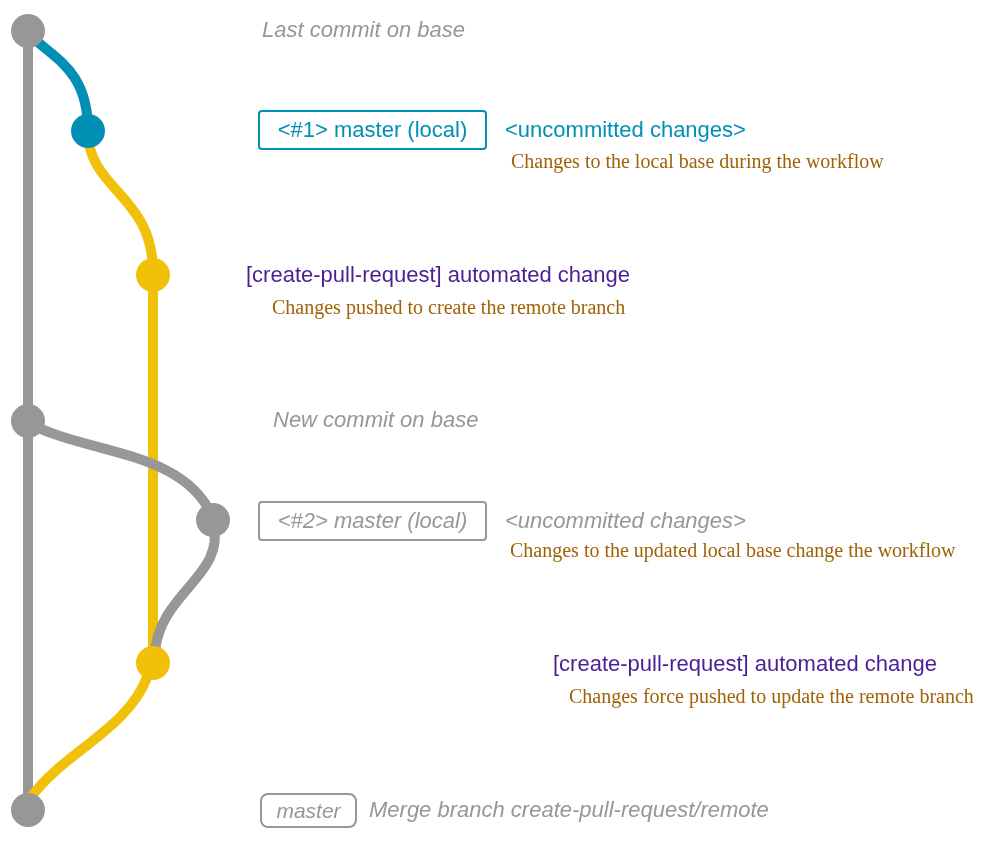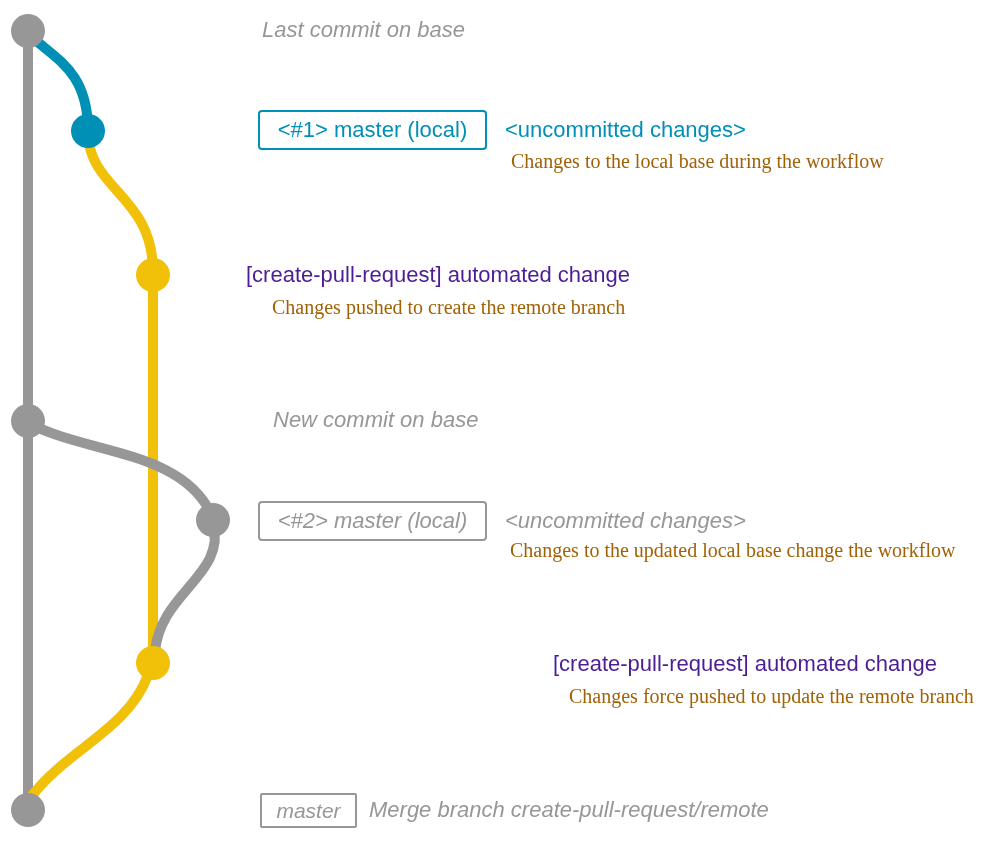--- a/index.html
+++ b/index.html
@@ -87,18 +87,18 @@
 
   <div class="badge c-gray" style="left:258px; top:501px; width:229px; height:40px;">
     <span>&lt;#2&gt; master (local)</span>
   </div>
   <div class="label c-gray" style="left:505px; top:508px;">&lt;uncommitted changes&gt;</div>
   <div class="caption" style="left:510px; top:538px;">Changes to the updated local base change the workflow</div>
 
   <div class="label c-yellow" style="left:553px; top:651px;">[create-pull-request] automated change</div>
   <div class="caption" style="left:569px; top:684px;">Changes force pushed to update the remote branch</div>
 
-  <div class="badge c-gray" style="left:260px; top:793px; width:97px; height:35px; border-radius:2px; font-size:21px;">
+  <div class="badge c-gray" style="left:260px; top:793px; width:97px; height:35px; border-radius:8px; font-size:21px;">
     <span>master</span>
   </div>
   <div class="label c-gray" style="left:369px; top:797px;">Merge branch create-pull-request/remote</div>
 
 </div>
 
 </body></html>

